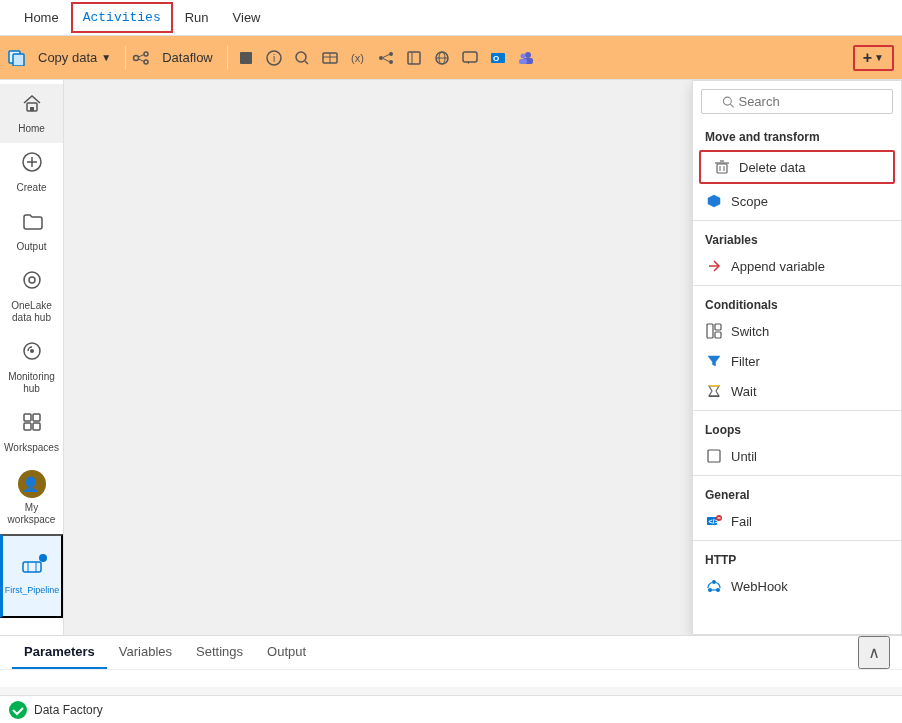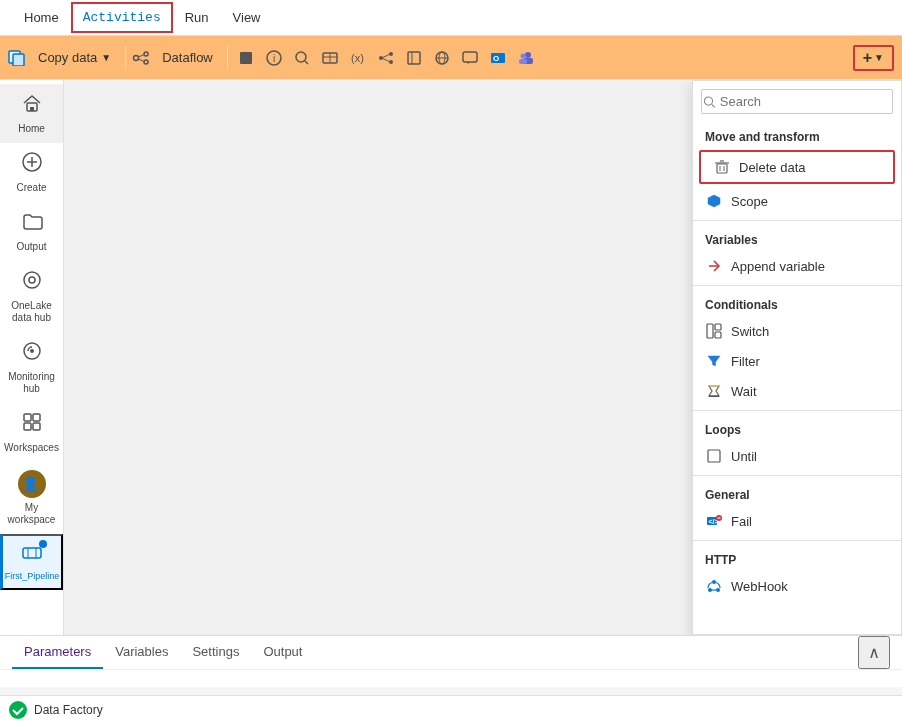--- a/index.html
+++ b/index.html
@@ -28,32 +28,32 @@
     .sidebar-item-label { font-size: 10px; color: #444; text-align: center; line-height: 1.2; }
     .sidebar-icon { font-size: 18px; color: #555; }
     .sidebar-pipeline { display: flex; flex-direction: column; align-items: center; padding: 6px 4px; cursor: pointer; width: 100%; border-left: 3px solid #0078d4; background: #f0f8ff; }
     .pipeline-icon-wrap { position: relative; }
 
     
     .canvas { flex: 1; background: #f8f8f8; position: relative; overflow: hidden; }
 
     
     .dropdown-panel { position: absolute; right: 0; top: 0; width: 210px; background: #fff; border: 1px solid #ddd; box-shadow: 0 4px 12px rgba(0,0,0,0.15); z-index: 100; height: 100%; overflow-y: auto; }
-    .search-box { display: flex; align-items: center; margin: 8px; border: 1px solid #ccc; border-radius: 2px; padding: 4px 1px; gap: 4px; }
+    .search-box { display: flex; align-items: center; margin: 8px; border: 1px solid #ccc; border-radius: 2px; padding: 4px 20px; gap: 4px; }
     .search-box input { border: none; outline: none; font-size: 13px; width: 100%; }
     .section-header { padding: 8px 12px 4px; font-size: 12px; font-weight: 600; color: #333; }
     .menu-item { display: flex; align-items: center; gap: 8px; padding: 6px 12px; cursor: pointer; font-size: 13px; color: #333; border: none; background: none; width: 100%; text-align: left; }
     .divider { height: 1px; background: #e0e0e0; margin: 4px 0; }
     .menu-icon { width: 18px; height: 18px; display: flex; align-items: center; justify-content: center; font-size: 14px; }
 
     
     .bottom-panel { height: 52px; background: #fff; border-top: 1px solid #ddd; display: flex; flex-direction: column; }
     .bottom-tabs { display: flex; padding: 0 12px; border-bottom: 1px solid #eee; gap: 0; }
     .bottom-tab { padding: 8px 12px; font-size: 13px; cursor: pointer; color: #555; border: none; background: none; border-bottom: 2px solid transparent; }
-    .bottom-tab.active { color: #4c1d95; border-bottom: 2px solid #0078d4; font-weight: 400; }
+    .bottom-tab.active { color: #0f172a; border-bottom: 2px solid #0078d4; font-weight: 700; }
 
     
     .status-bar { height: 28px; background: #fff; border-top: 1px solid #e0e0e0; display: flex; align-items: center; padding: 0 8px; gap: 8px; margin-top: 8px; }
     .data-factory-btn { display: flex; align-items: center; gap: 6px; }
 
     
     .collapse-btn { margin-left: auto; cursor: pointer; color: #555; font-size: 16px; padding: 4px 8px; }
 
     
     .avatar { width: 28px; height: 28px; border-radius: 50%; background: #8B4513; display: flex; align-items: center; justify-content: center; overflow: hidden; }
@@ -234,21 +234,21 @@
           </svg>
       </div>
       <span class="sidebar-item-label">Workspaces</span>
     </button>
 
     <button class="sidebar-item">
       <div class="avatar" style="width:28px; height:28px; border-radius:50%; background:#8B6914; display:flex; align-items:center; justify-content:center; font-size:14px;">👤</div>
       <span class="sidebar-item-label">My workspace</span>
     </button>
 
-    <button class="sidebar-pipeline" style="border-left:3px solid #0078d4; background:#e8f4ff; width:100%; flex-direction:column; align-items:center; padding:6px 2px; gap:4px; cursor:pointer;justify-content:flex-end;">
+    <button class="sidebar-pipeline" style="border-left:3px solid #0078d4; background:#e8f4ff; width:100%; flex-direction:column; align-items:center; padding:20px 2px; gap:4px; cursor:pointer;justify-content:flex-end;">
       <div class="pipeline-icon-wrap">
         <svg width="22" height="22" viewBox="0 0 22 22" fill="none">
             <rect x="2" y="6" width="18" height="10" rx="2" stroke="#0078d4" stroke-width="1.5" fill="none"></rect>
             <line x1="7" y1="6" x2="7" y2="16" stroke="#0078d4" stroke-width="1"></line>
             <line x1="15" y1="6" x2="15" y2="16" stroke="#0078d4" stroke-width="1"></line>
           </svg>
         <div style="width:8px; height:8px; background:#0078d4; border-radius:50%; position:absolute; top:-2px; right:-4px;"></div>
       </div>
       <span class="sidebar-item-label" style="color:#0078d4; font-size:9px;">First_Pipeline</span>
     </button>

